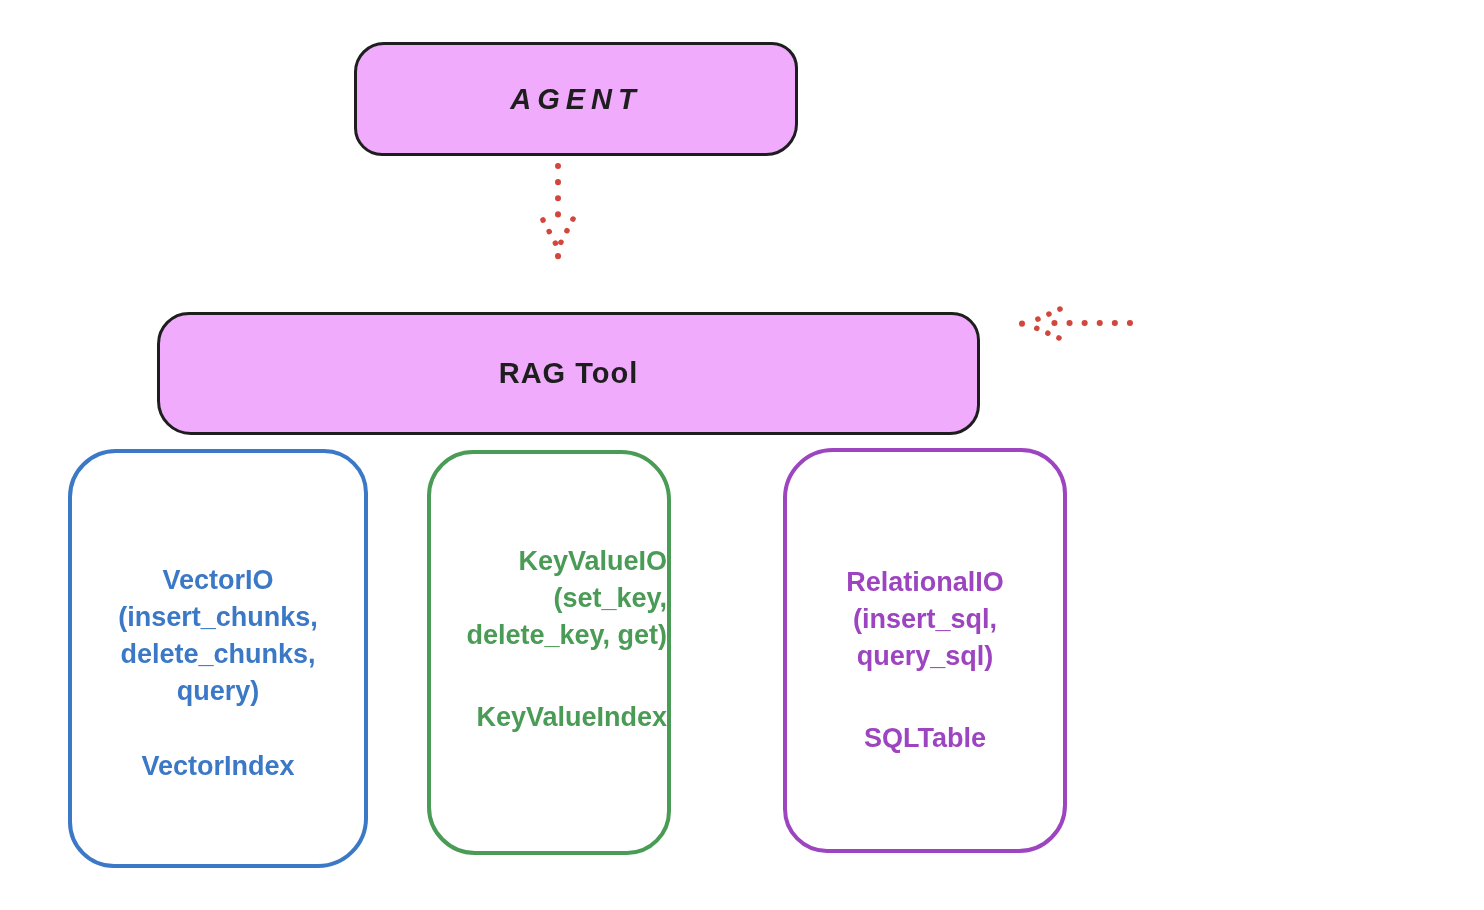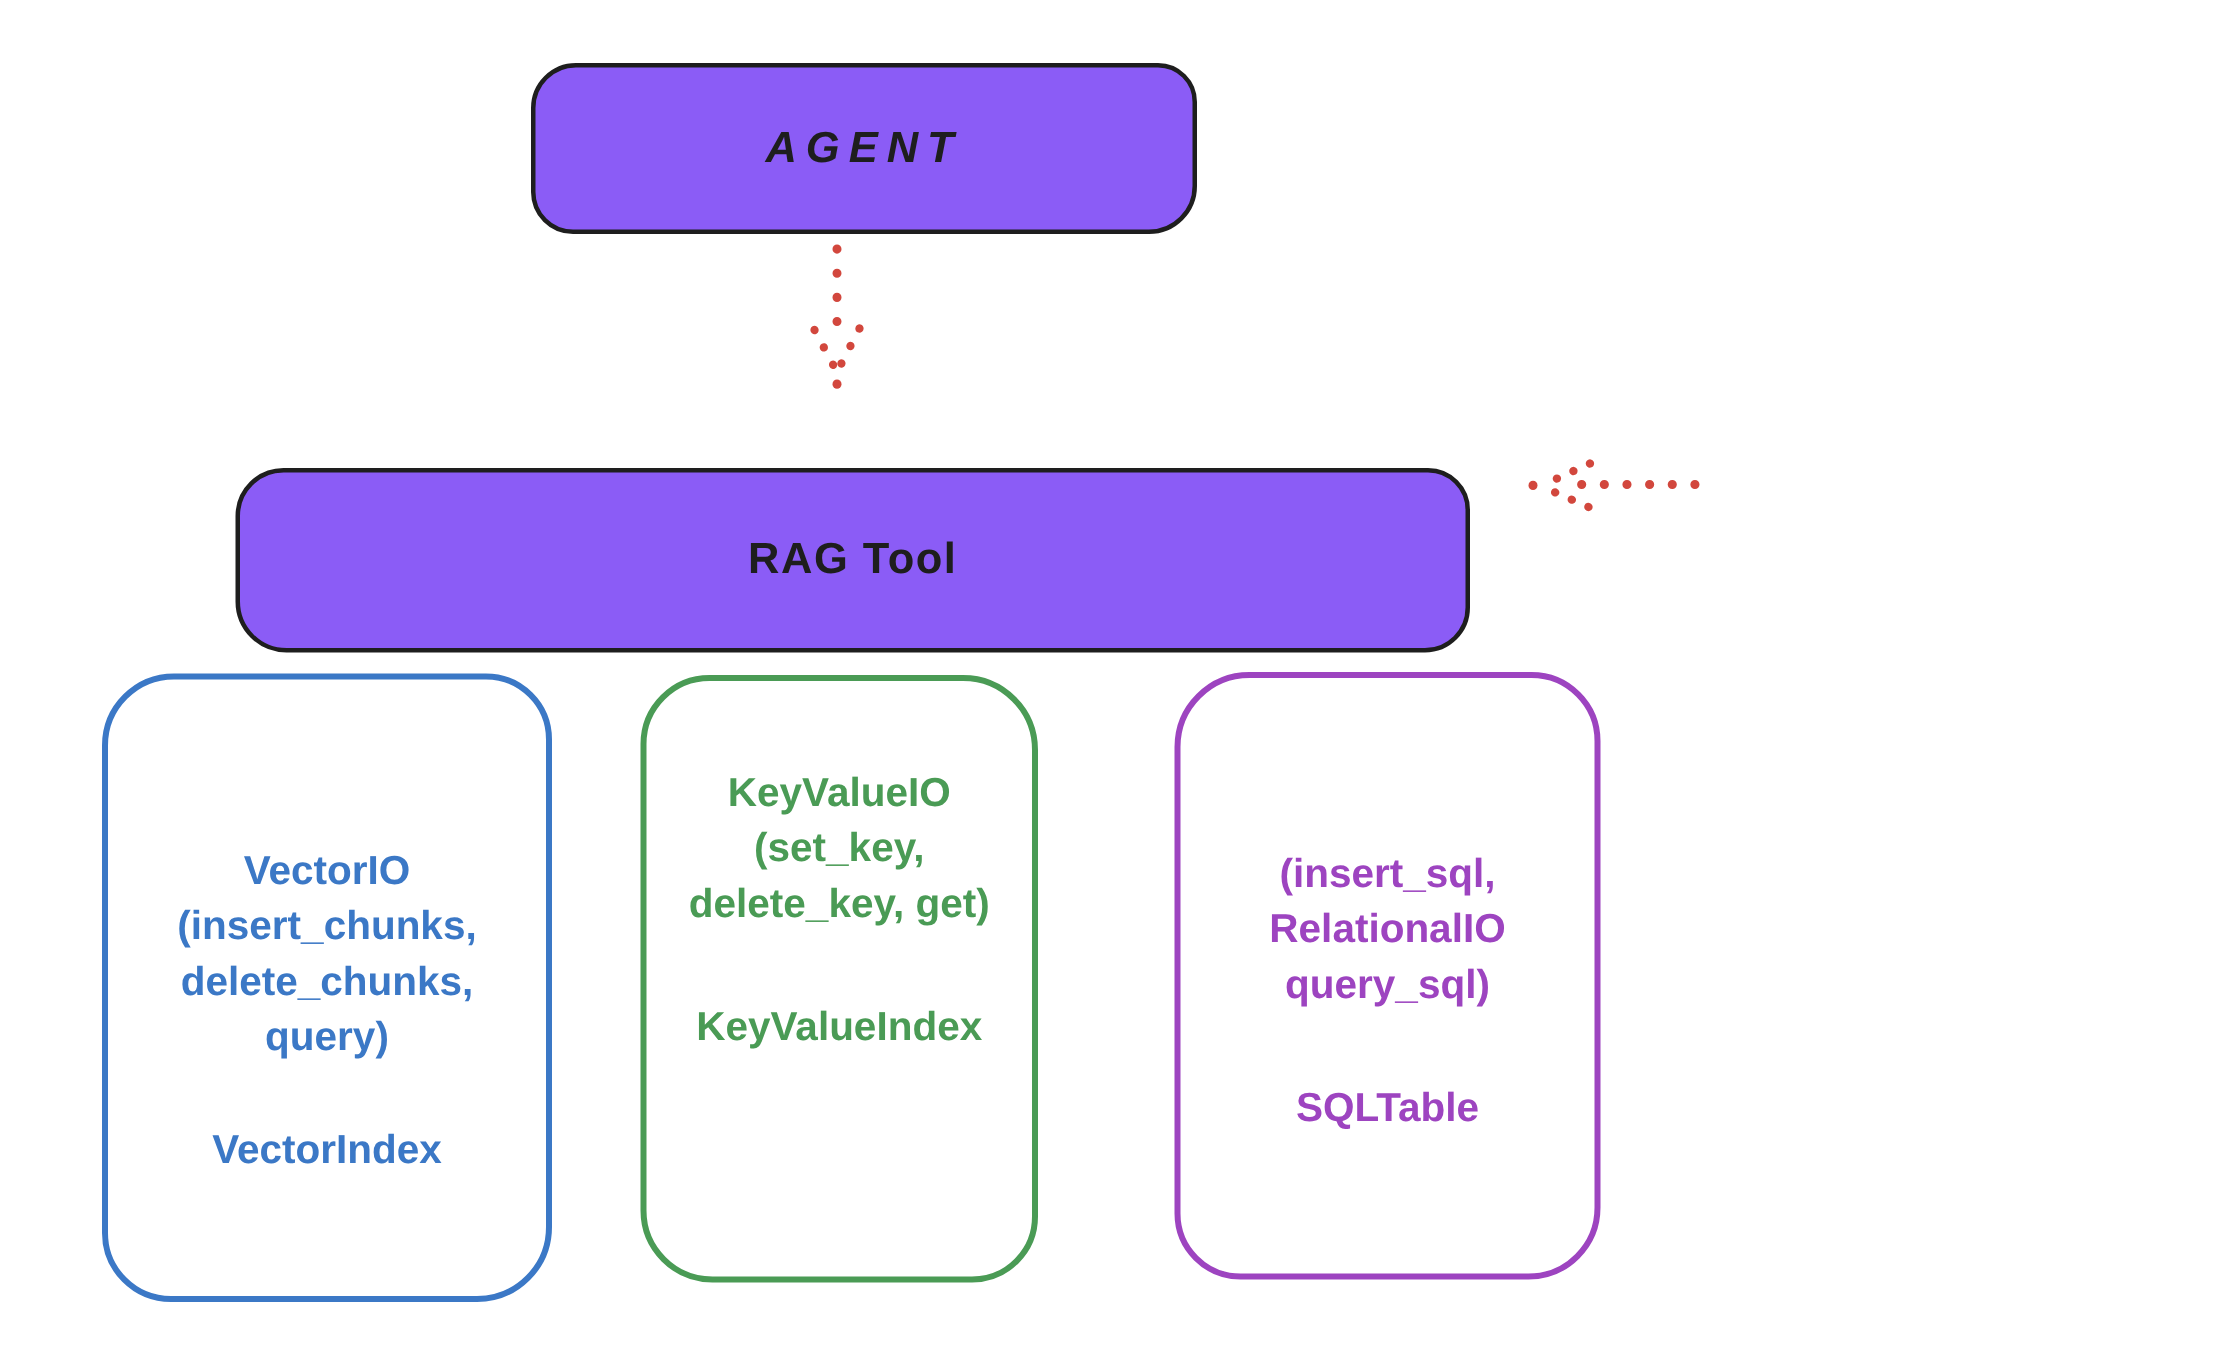--- a/index.html
+++ b/index.html
@@ -11,21 +11,21 @@
     position: relative;
     width: 1484px;
     height: 910px;
     background: var(--background, #ffffff);
     font-family: "Liberation Sans", sans-serif;
     overflow: hidden;
   }
   .node {
     position: absolute;
     box-sizing: border-box;
-    background: #8b5cf6;
+    background: #f0abfc;
     display: flex;
     align-items: center;
     justify-content: center;
   }
   
   .node-agent {
     left: 354px; top: 42px; width: 444px; height: 114px;
     border: 3.5px solid var(--ink);
     border-radius: 30px 26px 32px 28px;
   }
@@ -63,25 +63,26 @@
   .store .index-label { display: block; }
   .store-vector {
     left: 68px; top: 449px; width: 300px; height: 419px;
     border-color: var(--blue);
     color: var(--blue);
     border-radius: 48px 44px 50px 46px;
     padding-top: 109px;
   }
   .store-vector .index-label { margin-top: 38px; }
   .store-keyvalue {
-    left: 427px; top: 450px; width: 265px; height: 405px;
+    left: 427px; top: 450px; width: 244px; height: 405px;
     border-color: var(--green);
     color: var(--green);
     border-radius: 46px 50px 44px 48px;
-    padding-top: 56px;
+    padding-top: 89px;
+    text-align: right;
   }
   .store-keyvalue .index-label { margin-top: 45px; }
   .store-relational {
     left: 783px; top: 448px; width: 284px; height: 405px;
     border-color: var(--purple);
     color: var(--purple);
     border-radius: 50px 46px 48px 44px;
     padding-top: 112px;
   }
   .store-relational .index-label { margin-top: 45px; }
@@ -153,20 +154,20 @@
     <div>
       <div>KeyValueIO</div>
       <div>(set_key,</div>
       <div>delete_key, get)</div>
     </div>
     <span class="index-label">KeyValueIndex</span>
   </div>
 
   <div class="store store-relational">
     <div>
+      <div>RelationalIO</div>
       <div>(insert_sql,</div>
-      <div>RelationalIO</div>
       <div>query_sql)</div>
     </div>
     <span class="index-label">SQLTable</span>
   </div>
 
 </div>
 
 </body></html>

